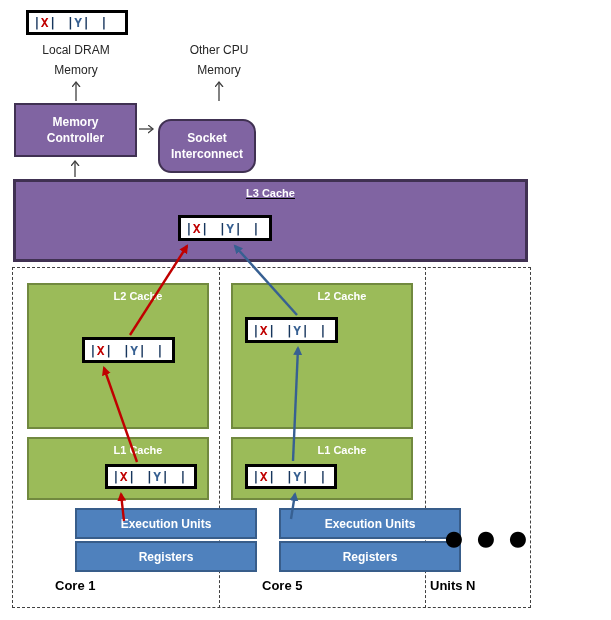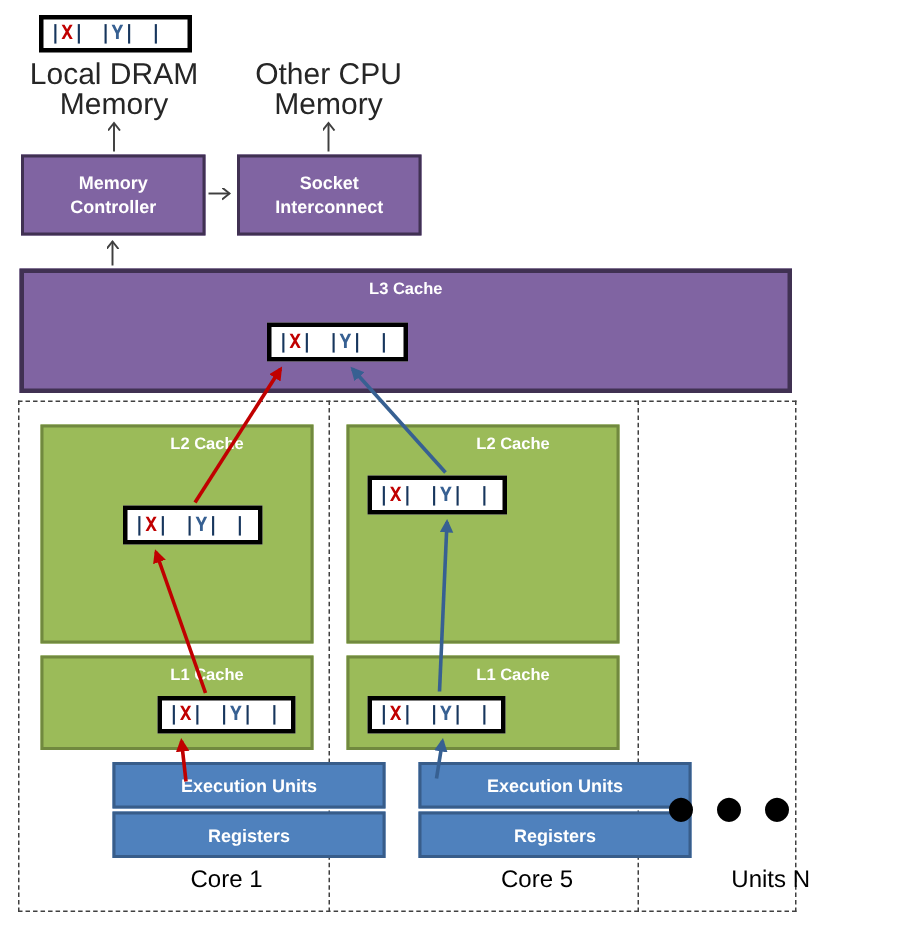--- a/index.html
+++ b/index.html
@@ -41,24 +41,24 @@
     font-family:"DejaVu Sans Mono",monospace;font-weight:bold;font-size:13px;
     letter-spacing:0px;
   }
   .cl .p{color:var(--c-pipe);}
   .cl .vx{color:var(--c-red);}
   .cl .vy{color:var(--c-arrow-blue);}
   .cl .sp{display:inline-block;width:10px;}
 
   
   .toplabel{
-    font-size:20px;color:#262626;text-align:center;line-height:20px;
+    font-size:12px;color:#262626;text-align:center;line-height:20px;
     white-space:pre-line;
   }
-  .corelabel{font-size:16px;font-weight:normal;color:#000;text-align:right;}
+  .corelabel{font-size:13px;font-weight:bold;color:#000;text-align:left;}
   .dots{
     font-size:21px;color:#000;text-align:center;word-spacing:7px;
     font-family:"DejaVu Sans",sans-serif;
   }
 
   
   .package{border:1px dashed #404040;}
   .vdivider{border-left:1px dashed #404040;width:0;}
 
   svg.overlay{position:absolute;left:0;top:0;z-index:10;pointer-events:none;}
@@ -86,26 +86,26 @@
 
 <div class="abs toplabel" style="left:15px;top:40px;width:122px;">Local DRAM
 Memory</div>
 <div class="abs toplabel" style="left:159px;top:40px;width:120px;">Other CPU
 Memory</div>
 
 <div class="abs pbox" style="left:14px;top:103px;width:123px;height:54px;">
   <span>Memory
 Controller</span>
 </div>
-<div class="abs pbox" style="left:158px;top:103px;width:123px;height:54px;">
+<div class="abs pbox" style="left:158px;top:119px;width:98px;height:54px;border-radius:13px;">
   <span>Socket
 Interconnect</span>
 </div>
 
-<div class="abs l3box" style="left:13px;top:179px;width:515px;height:83px;">
+<div class="abs l3box" style="left:13px;top:179px;width:515px;height:83px;text-decoration:underline;">
   <span class="l3label">L3 Cache</span>
 </div>
 <div class="abs cl" style="left:178px;top:215px;width:94px;height:26px;">
   <span class="p">|</span>
     <span class="vx">X</span>
     <span class="p">|</span>
     <span class="sp"></span>
     <span class="p">|</span>
     <span class="vy">Y</span>
     <span class="p">|</span>

